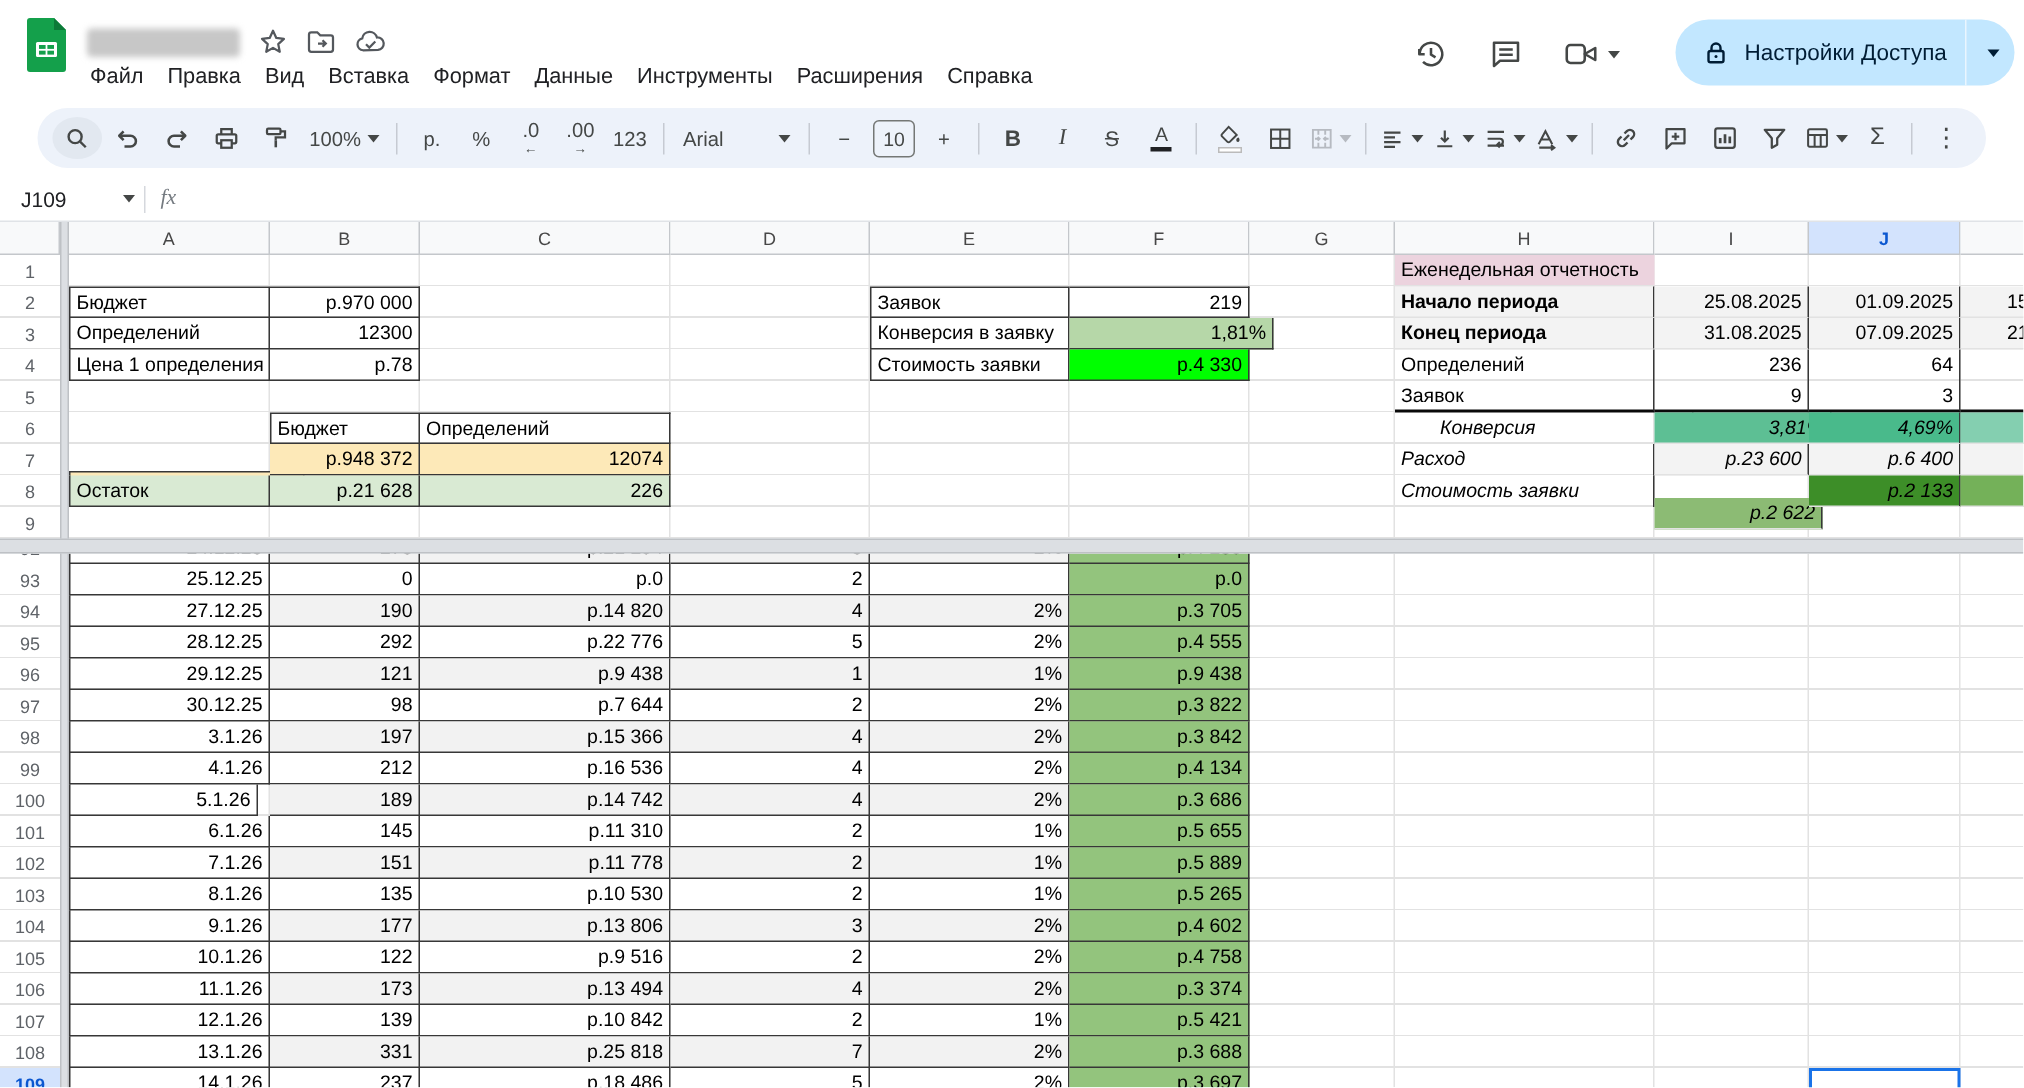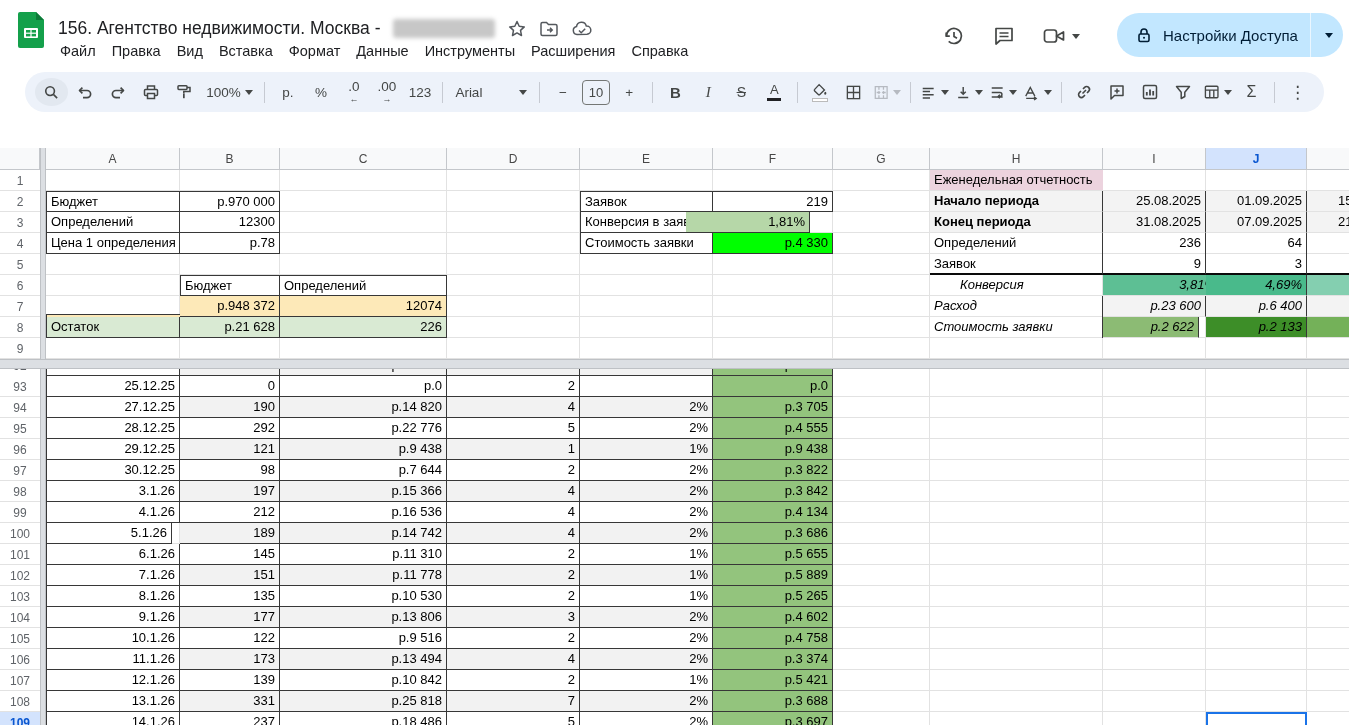--- a/index.html
+++ b/index.html
@@ -99,21 +99,20 @@
         <g fill="#14a04b">
           <rect x="9" y="19" width="4.4" height="2.6"></rect>
           <rect x="14.6" y="19" width="4.4" height="2.6"></rect>
           <rect x="9" y="22.8" width="4.4" height="2.6"></rect>
           <rect x="14.6" y="22.8" width="4.4" height="2.6"></rect>
         </g>
       </svg>
     </div>
 
     <div id="title-row">
-      <span id="doc-title">156. Агентство недвижимости. Москва -</span>
       <span class="blurbox"></span>
       <span class="doc-ic">
         <svg width="20" height="20" viewBox="0 0 20 20" fill="none" stroke="currentColor" stroke-width="1.5" stroke-linejoin="round">
           <path d="M10 2.5 l2.2 4.8 5.1.6 -3.8 3.5 1 5.1 -4.5 -2.6 -4.5 2.6 1 -5.1 -3.8 -3.5 5.1 -.6 z"></path>
         </svg>
       </span>
       <span class="doc-ic">
         <svg width="20" height="20" viewBox="0 0 20 20" fill="none" stroke="currentColor" stroke-width="1.5">
           <path d="M2 5 a1.5 1.5 0 0 1 1.5 -1.5 h4 l2 2 h7 a1.5 1.5 0 0 1 1.5 1.5 v8 a1.5 1.5 0 0 1 -1.5 1.5 h-13 A1.5 1.5 0 0 1 2 15 z"></path>
           <path d="M8 11 h5 M11 8.8 l2.2 2.2 -2.2 2.2"></path>
@@ -322,20 +321,29 @@
         <rect x="2.5" y="3" width="13" height="12" rx="1"></rect>
           <path d="M2.5 7 h13 M7 7 v8 M11.2 7 v8"></path>
       </svg>
       <span class="car"></span>
     </span>
     <span class="tb txt" style="font-size:16px;">Σ</span>
     <span class="sep"></span>
     <span class="tb" id="more-btn">⋮</span>
   </div>
 
+  <div id="fbar">
+    <span id="namebox">
+      <span>J109</span>
+      <span class="car" style="color:#444746;"></span>
+    </span>
+    <span id="fbar-div"></span>
+    <span id="fx">fx</span>
+    <span style="flex:1;"></span>
+  </div>
 
   <div id="grid">
     <div id="corner"></div>
     <div id="headrow">
         <div class="colhead" style="left: 46px; width: 134px;">A</div>
         <div class="colhead" style="left: 180px; width: 100px;">B</div>
         <div class="colhead" style="left: 280px; width: 167px;">C</div>
         <div class="colhead" style="left: 447px; width: 133px;">D</div>
         <div class="colhead" style="left: 580px; width: 133px;">E</div>
         <div class="colhead" style="left: 713px; width: 120px;">F</div>
@@ -375,21 +383,21 @@
         <div class="cell lft bt br bb" style="left: 280px; width: 167px; top: 105px;">Определений</div>
         <div class="cell lft bl bt br bb" style="left: 46px; width: 157px; top: 144px; background: rgb(253, 233, 184); text-decoration: underline;">Израсходовано</div>
         <div class="cell br bb" style="left: 180px; width: 100px; top: 126px; background: rgb(253, 233, 184);">р.948 372</div>
         <div class="cell br bb" style="left: 280px; width: 167px; top: 126px; background: rgb(253, 233, 184);">12074</div>
         <div class="cell lft bl br bb" style="left: 46px; width: 134px; top: 147px; background: rgb(217, 234, 211);">Остаток</div>
         <div class="cell br bb" style="left: 180px; width: 100px; top: 147px; background: rgb(217, 234, 211);">р.21 628</div>
         <div class="cell br bb" style="left: 280px; width: 167px; top: 147px; background: rgb(217, 234, 211);">226</div>
         <div class="cell lft bl bt br bb" style="left: 580px; width: 133px; top: 21px;">Заявок</div>
         <div class="cell bt br bb" style="left: 713px; width: 120px; top: 21px;">219</div>
         <div class="cell lft bl br bb" style="left: 580px; width: 133px; top: 42px;">Конверсия в заявку</div>
-        <div class="cell br bb" style="left: 686px; width: 124px; top: 42px; background: rgb(182, 215, 168);">1,81%</div>
+        <div class="cell br bb" style="left: 713px; width: 136px; top: 42px; background: rgb(182, 215, 168);">1,81%</div>
         <div class="cell lft bl br bb" style="left: 580px; width: 133px; top: 63px;">Стоимость заявки</div>
         <div class="cell br bb" style="left: 713px; width: 120px; top: 63px; background: rgb(0, 255, 0);">р.4 330</div>
         <div class="cell lft gl" style="left: 930px; width: 173px; top: 0px; background: rgb(236, 211, 222);">Еженедельная отчетность</div>
         <div class="cell lft bold br gl" style="left: 930px; width: 173px; top: 21px; background: rgb(243, 243, 243);">Начало периода</div>
         <div class="cell br gl" style="left: 1103px; width: 103px; top: 21px; background: rgb(243, 243, 243);">25.08.2025</div>
         <div class="cell br gl" style="left: 1206px; width: 101px; top: 21px; background: rgb(243, 243, 243);">01.09.2025</div>
         <div class="cell  gl" style="left: 1307px; width: 100px; top: 21px; background: rgb(243, 243, 243);">15.09.2025</div>
         <div class="cell lft bold br gl" style="left: 930px; width: 173px; top: 42px; background: rgb(243, 243, 243);">Конец периода</div>
         <div class="cell br gl" style="left: 1103px; width: 103px; top: 42px; background: rgb(243, 243, 243);">31.08.2025</div>
         <div class="cell br gl" style="left: 1206px; width: 101px; top: 42px; background: rgb(243, 243, 243);">07.09.2025</div>
@@ -403,21 +411,21 @@
         <div class="cell bb2" style="left: 1307px; width: 100px; top: 84px;"></div>
         <div class="cell lft ital br" style="left: 956px; width: 173px; top: 105px;">Конверсия</div>
         <div class="cell ital br gl" style="left: 1103px; width: 118px; top: 105px; background: rgb(93, 191, 148);">3,81%</div>
         <div class="cell ital br gl" style="left: 1206px; width: 101px; top: 105px; background: rgb(73, 186, 139);">4,69%</div>
         <div class="cell  gl" style="left: 1307px; width: 100px; top: 105px; background: rgb(132, 207, 176);"></div>
         <div class="cell lft ital br" style="left: 930px; width: 173px; top: 126px;">Расход</div>
         <div class="cell ital br gl" style="left: 1103px; width: 103px; top: 126px; background: rgb(243, 243, 243);">р.23 600</div>
         <div class="cell ital br gl" style="left: 1206px; width: 101px; top: 126px; background: rgb(243, 243, 243);">р.6 400</div>
         <div class="cell  gl" style="left: 1307px; width: 100px; top: 126px; background: rgb(243, 243, 243);"></div>
         <div class="cell lft ital br" style="left: 930px; width: 173px; top: 147px;">Стоимость заявки</div>
-        <div class="cell ital br gl" style="left: 1103px; width: 96px; top: 147px; background: rgb(140, 187, 116);">р.2 622</div>
+        <div class="cell ital br gl" style="left: 1103px; width: 112px; top: 162px; background: rgb(140, 187, 116);">р.2 622</div>
         <div class="cell ital br gl" style="left: 1206px; width: 101px; top: 147px; background: rgb(61, 142, 40);">р.2 133</div>
         <div class="cell  gl" style="left: 1307px; width: 100px; top: 147px; background: rgb(116, 177, 89);"></div>
       </div>
     <div id="secBot" class="sec">
         <div class="vline" style="left: 179px;"></div>
         <div class="vline" style="left: 279px;"></div>
         <div class="vline" style="left: 446px;"></div>
         <div class="vline" style="left: 579px;"></div>
         <div class="vline" style="left: 712px;"></div>
         <div class="vline" style="left: 832px;"></div>

